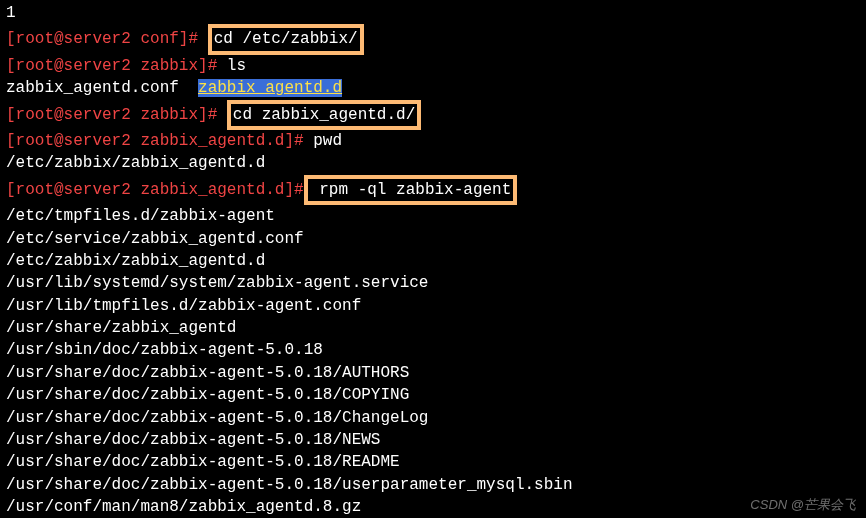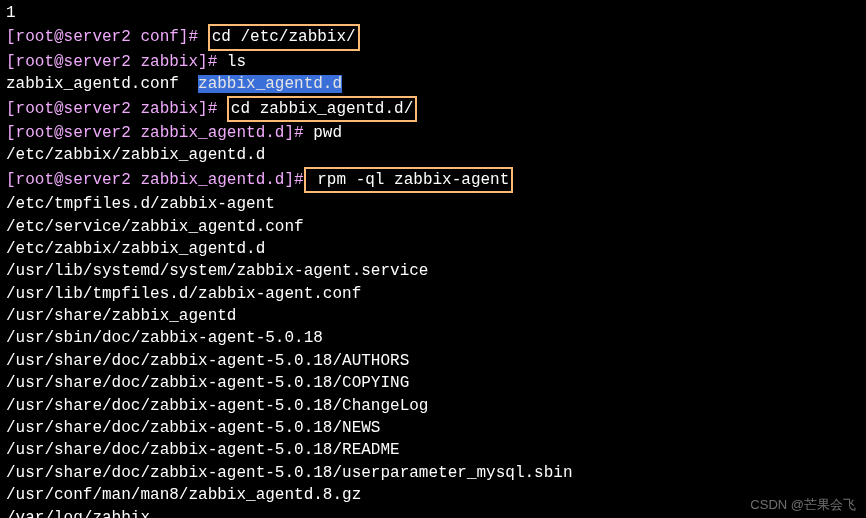--- a/index.html
+++ b/index.html
@@ -9,34 +9,35 @@
       font-size: 16px;
       line-height: 1.4;
       color: #fff;
       width: 866px;
       height: 518px;
       overflow: hidden;
       position: relative;
       padding: 2px 6px;
     }
     .line { white-space: pre; }
-    .prompt-user { color: #f0abfc; }
-    .selected { background: #3a6ed8; color: #e5e5e5; }
+    .prompt-user { color: #ef4444; }
+    .selected { background: #3a6ed8; color: #fde047; text-decoration: underline; }
     .red-box {
-      border: 2px solid #fdba74;
+      border: 4px solid #fdba74;
       padding: 0 2px;
       display: inline-block;
     }
     .footer {
       position: absolute;
       bottom: 4px;
       right: 10px;
       color: rgba(200,200,200,0.55);
       font-family: sans-serif;
       font-size: 13px;
+      font-style: italic;
     }
     .cursor-line { color: #fff; }
   </style>
 </head>
 <body>
 
 <div class="cursor-line"><span>1</span></div>
 
 <div class="line"><span class="prompt-user">[root@server2 conf]# </span><span class="red-box">cd /etc/zabbix/</span></div>
 

